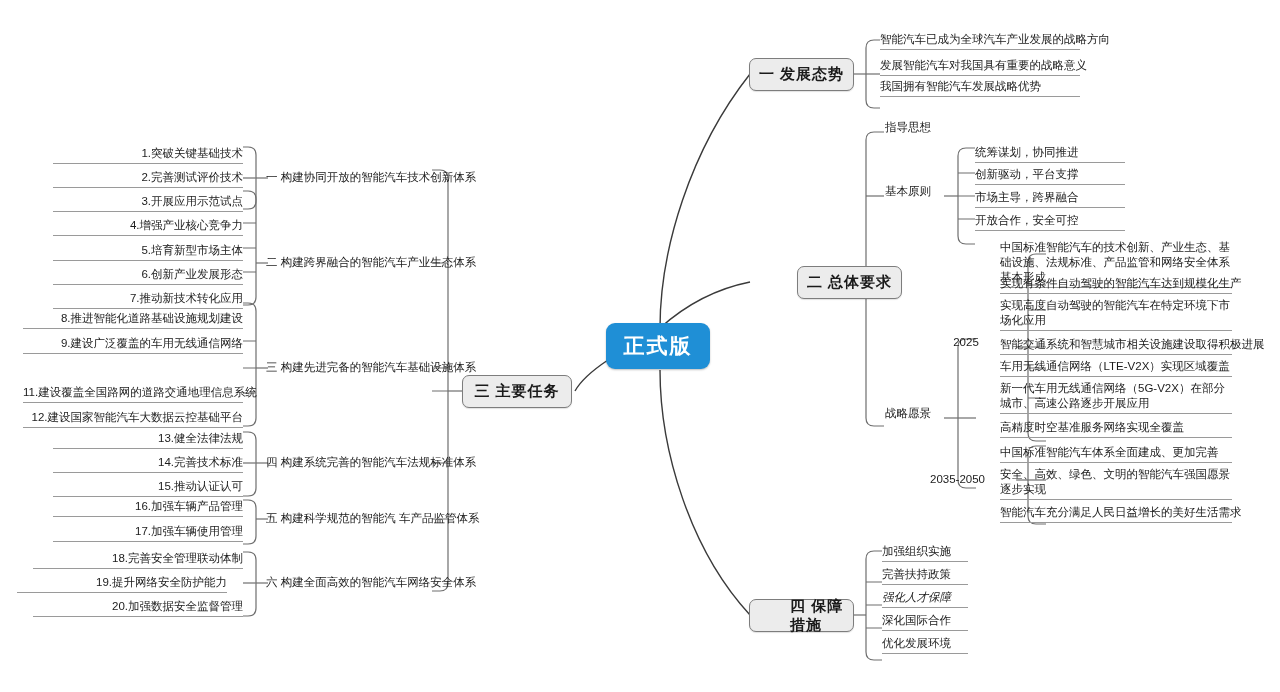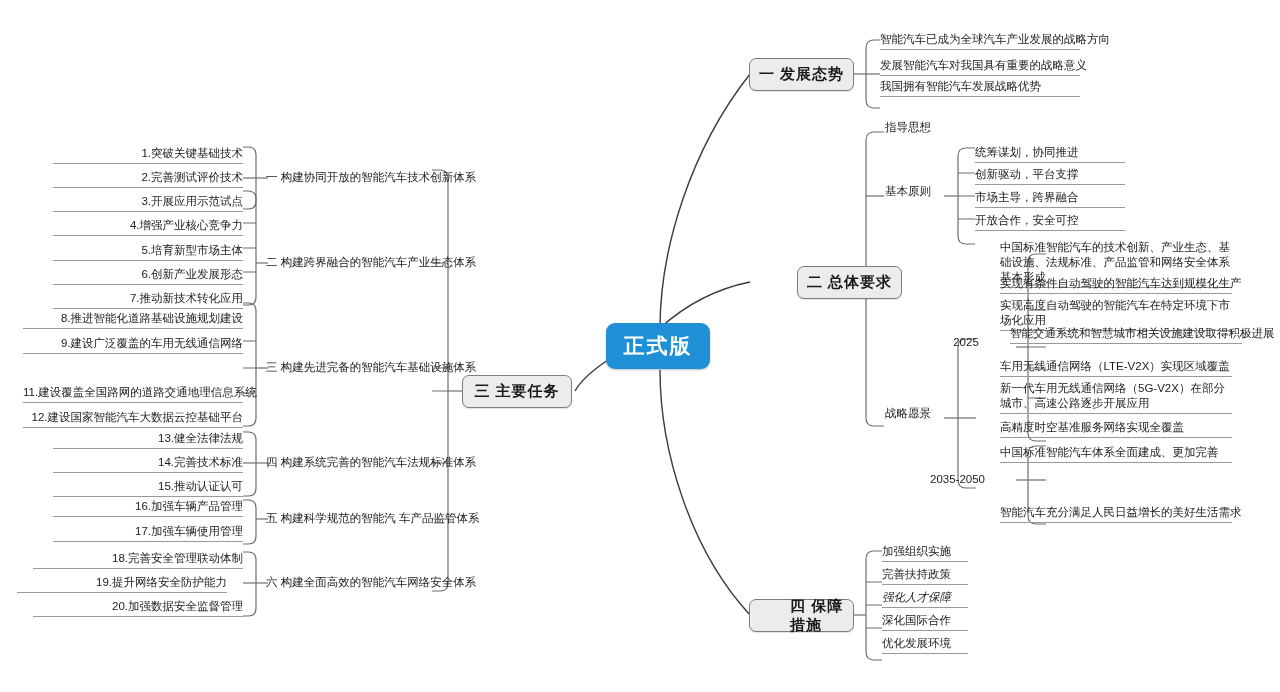--- a/index.html
+++ b/index.html
@@ -157,28 +157,29 @@
   <div class="node leaf right" style="left:975px;top:190px;width:150px;">市场主导，跨界融合</div>
   <div class="node leaf right" style="left:975px;top:213px;width:150px;">开放合作，安全可控</div>
 
   <div class="node midlabel" style="left:873px;top:406px;width:70px;text-align:center;">战略愿景</div>
 
   <div class="node midlabel" style="left:938px;top:335px;width:56px;text-align:center;">2025</div>
 
   <div class="node leaf right wrap" style="left:1000px;top:240px;width:232px;">中国标准智能汽车的技术创新、产业生态、基础设施、法规标准、产品监管和网络安全体系基本形成</div>
   <div class="node leaf right" style="left:1000px;top:276px;width:232px;">实现有条件自动驾驶的智能汽车达到规模化生产</div>
   <div class="node leaf right wrap" style="left:1000px;top:298px;width:232px;">实现高度自动驾驶的智能汽车在特定环境下市场化应用</div>
-  <div class="node leaf right" style="left:1000px;top:326px;width:232px;margin-left:10px;">智能交通系统和智慧城市相关设施建设取得积极进展</div>
+  <div class="node leaf right" style="left:1000px;top:337px;width:232px;">智能交通系统和智慧城市相关设施建设取得积极进展</div>
   <div class="node leaf right" style="left:1000px;top:359px;width:232px;">车用无线通信网络（LTE-V2X）实现区域覆盖</div>
   <div class="node leaf right wrap" style="left:1000px;top:381px;width:232px;">新一代车用无线通信网络（5G-V2X）在部分城市、高速公路逐步开展应用</div>
   <div class="node leaf right" style="left:1000px;top:420px;width:232px;">高精度时空基准服务网络实现全覆盖</div>
 
   <div class="node midlabel" style="left:930px;top:472px;width:72px;text-align:left;">2035-2050</div>
 
   <div class="node leaf right" style="left:1000px;top:445px;width:232px;">中国标准智能汽车体系全面建成、更加完善</div>
+  <div class="node leaf right wrap" style="left:1000px;top:467px;width:232px;">安全、高效、绿色、文明的智能汽车强国愿景逐步实现</div>
   <div class="node leaf right" style="left:1000px;top:505px;width:232px;">智能汽车充分满足人民日益增长的美好生活需求</div>
 
   <div class="node topic" style="left:462px;top:375px;width:110px;height:33px;">三 主要任务</div>
 
   <div class="node midlabel" style="left:266px;top:170px;width:190px;text-align:left;">一 构建协同开放的智能汽车技术创新体系</div>
   <div class="node midlabel" style="left:266px;top:255px;width:190px;text-align:left;">二 构建跨界融合的智能汽车产业生态体系</div>
   <div class="node midlabel" style="left:266px;top:360px;width:190px;text-align:left;">三 构建先进完备的智能汽车基础设施体系</div>
   <div class="node midlabel" style="left:266px;top:455px;width:190px;text-align:left;">四 构建系统完善的智能汽车法规标准体系</div>
   <div class="node midlabel" style="left:266px;top:511px;width:190px;text-align:left;">五 构建科学规范的智能汽 车产品监管体系</div>
   <div class="node midlabel" style="left:266px;top:575px;width:190px;text-align:left;">六 构建全面高效的智能汽车网络安全体系</div>

